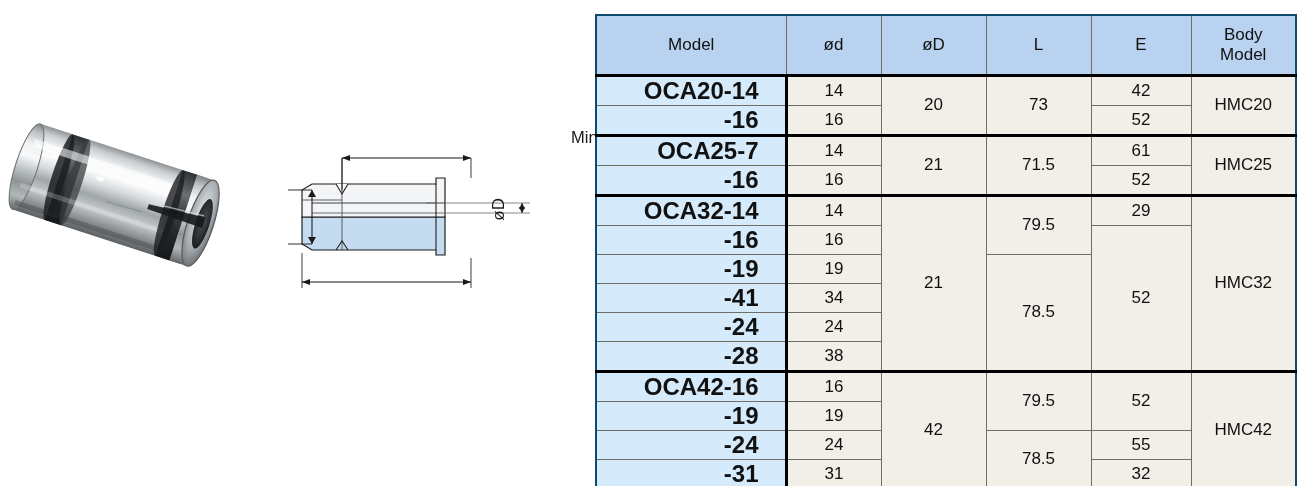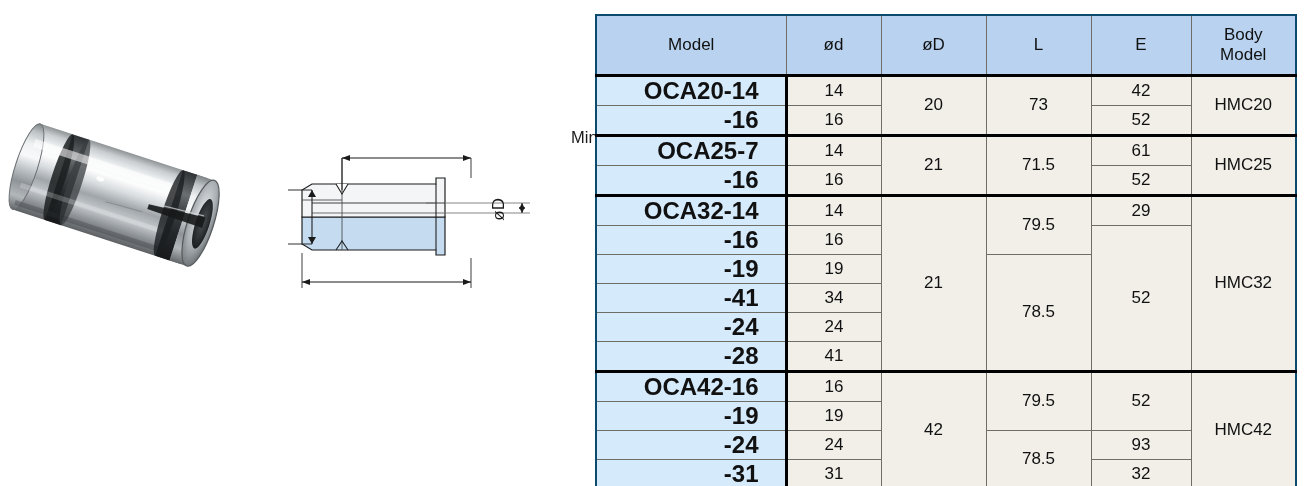--- a/index.html
+++ b/index.html
@@ -290,39 +290,39 @@
           <tr>
             <td class="model">-41</td>
             <td>34</td>
           </tr>
           <tr>
             <td class="model">-24</td>
             <td>24</td>
           </tr>
           <tr>
             <td class="model">-28</td>
-            <td>41</td>
+            <td>38</td>
           </tr>
           <tr class="grp-start">
             <td class="model">OCA42-16</td>
             <td>16</td>
             <td rowspan="4">42</td>
             <td rowspan="2">79.5</td>
             <td rowspan="2">52</td>
             <td rowspan="4">HMC42</td>
           </tr>
           <tr>
             <td class="model">-19</td>
             <td>19</td>
           </tr>
           <tr>
             <td class="model">-24</td>
             <td>24</td>
             <td rowspan="2">78.5</td>
-            <td rowspan="1">93</td>
+            <td rowspan="1">55</td>
           </tr>
           <tr>
             <td class="model">-31</td>
             <td>31</td>
             <td rowspan="1">32</td>
           </tr>
         </tbody>
     </table>
   </div>
 

